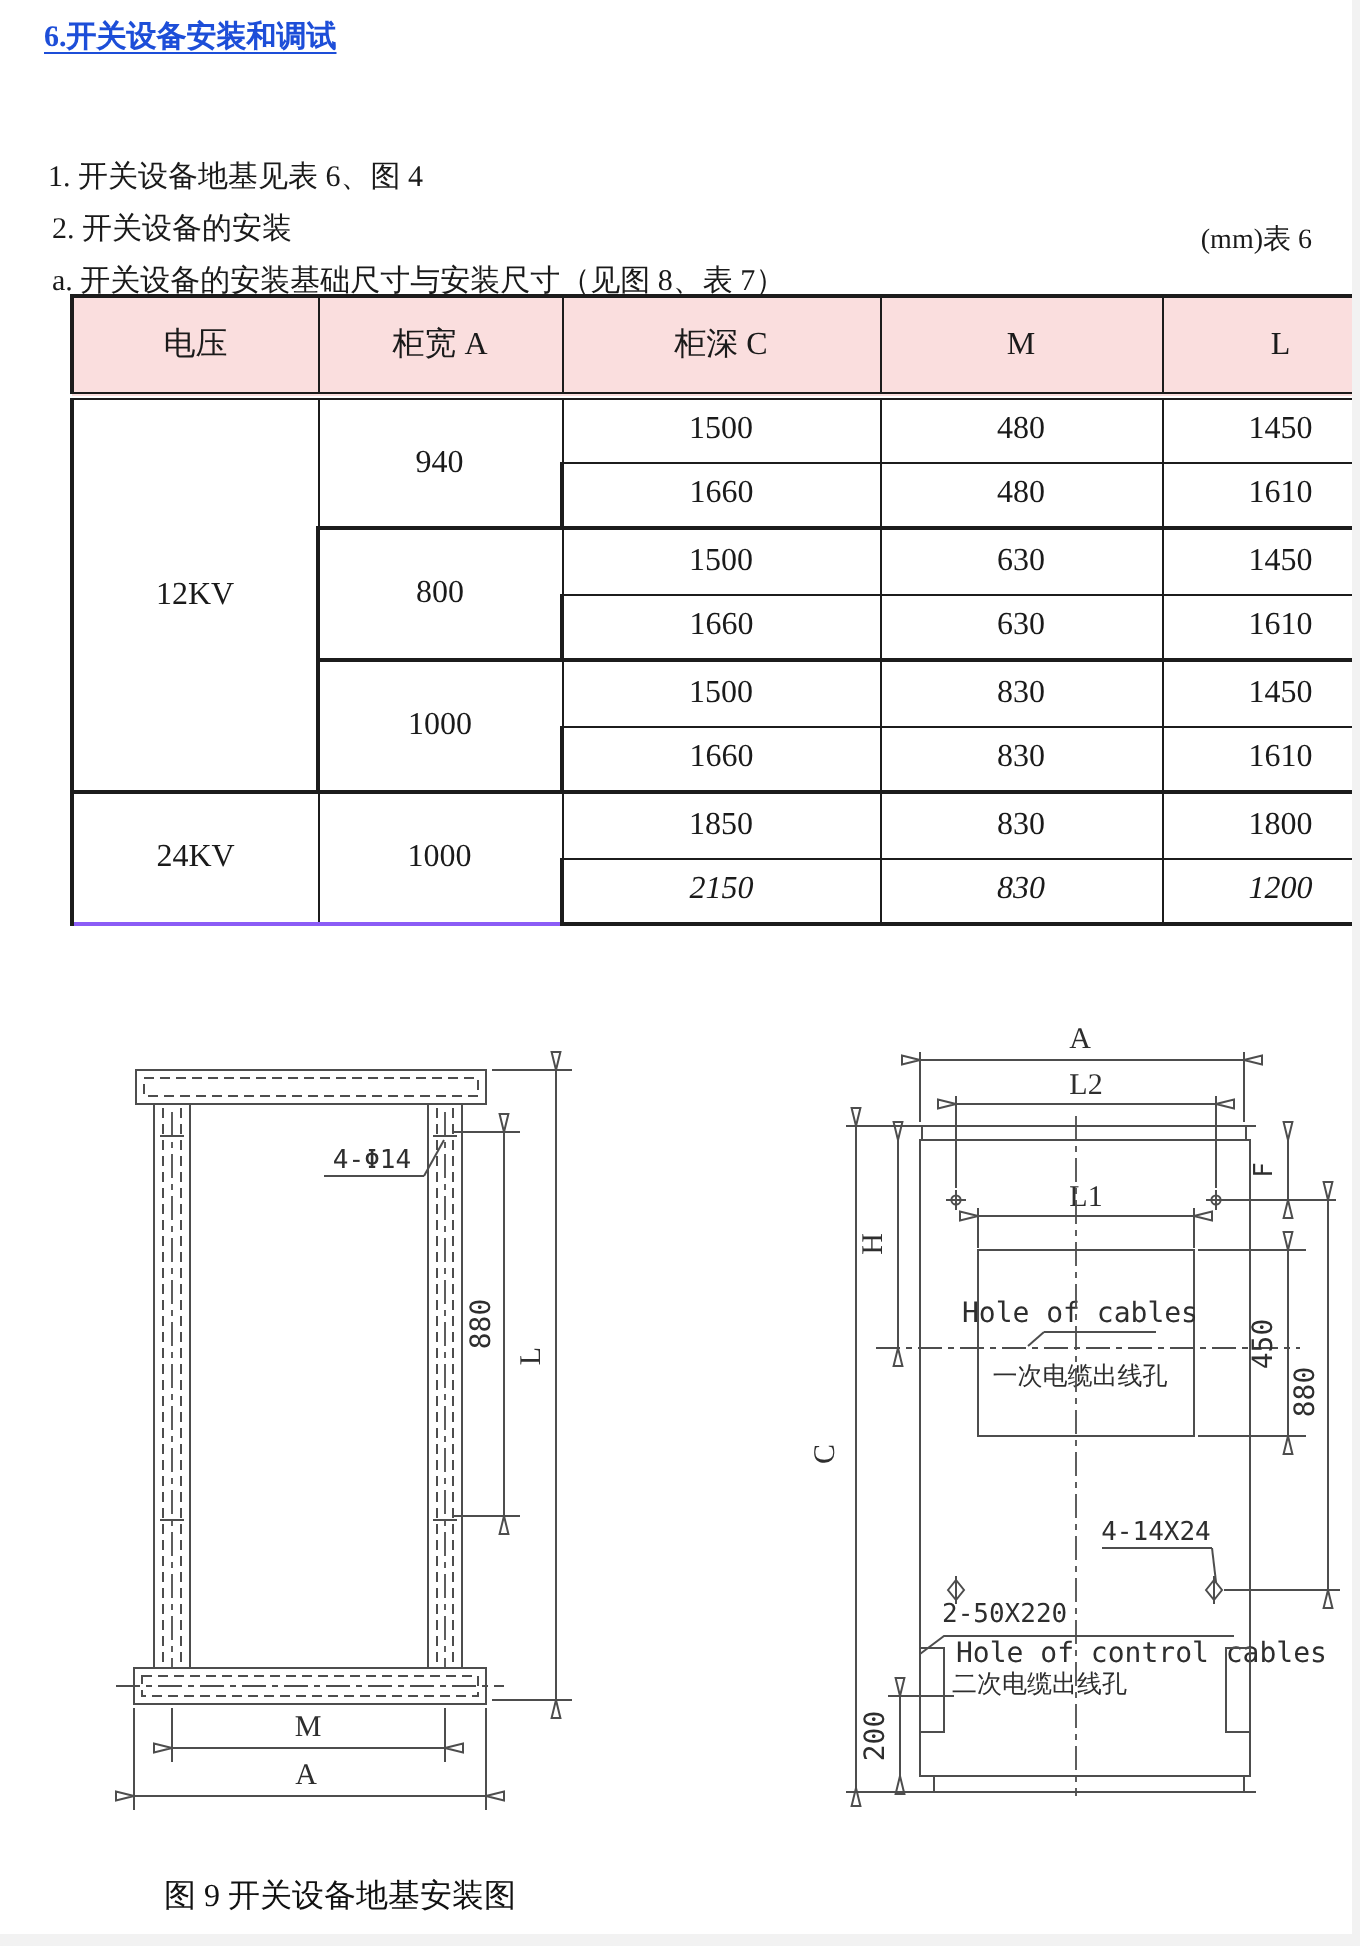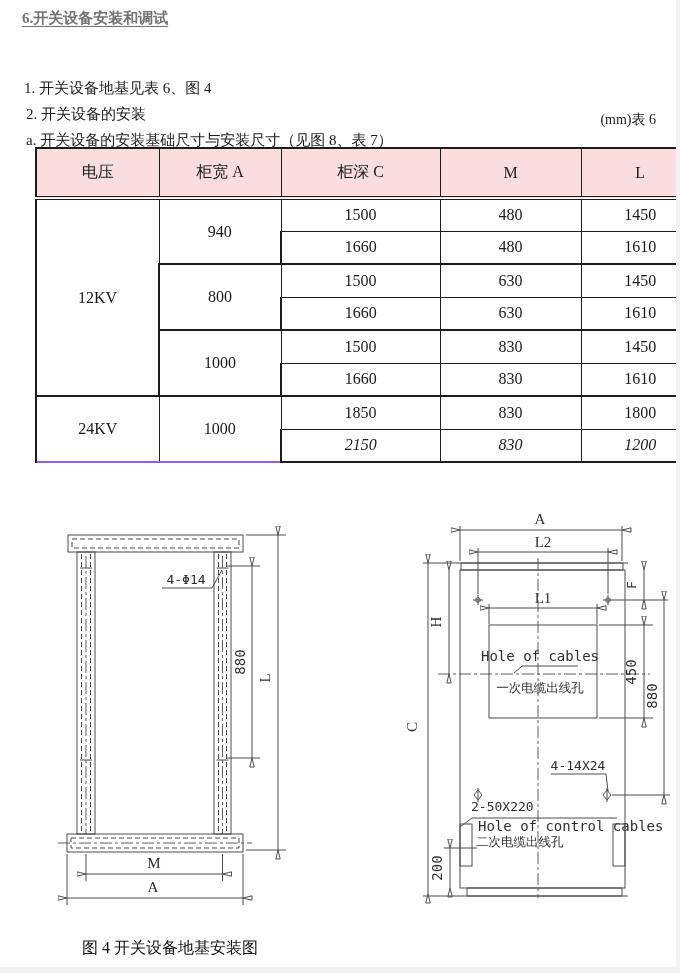--- a/index.html
+++ b/index.html
@@ -3,21 +3,21 @@
 <meta charset="utf-8">
 <style>
   html,body{margin:0;padding:0;background:#ffffff;}
   #page{
     position:relative;width:680px;height:973px;background:#ffffff;
     font-family:"Liberation Serif",serif;color:#1a1a1a;overflow:hidden;
     border-right:4px solid #f2f2f2;border-bottom:6px solid #f2f2f2;box-sizing:border-box;
   }
   .abs{position:absolute;}
   .title{
-    left:22px;top:9px;font-size:15px;font-weight:bold;color:#737373;
+    left:22px;top:9px;font-size:15px;font-weight:bold;color:#1d4ed8;
     text-decoration:underline;text-underline-offset:3px;
   }
   .iline{font-size:15px;color:#1a1a1a;margin-top:43px;}
   .l1{left:24px;top:36px;} .l2{left:26px;top:62px;} .l3{left:26px;top:88px;}
   .note{top:111px;left:8px;width:648px;text-align:right;font-size:14px;}
 
   table.spec{
     position:absolute;left:8px;top:147px;width:664px;
     border-collapse:collapse;table-layout:fixed;
     font-size:16px;text-align:center;
@@ -308,15 +308,15 @@
       </g>
 
       <g>
         <line x1="444" y1="848" x2="477" y2="848"></line>
         <line x1="450" y1="848" x2="450" y2="888" marker-start="url(#arw)" marker-end="url(#arw)"></line>
         <text class="dim" transform="rotate(-90 442 868)" x="442" y="868" text-anchor="middle">200</text>
       </g>
     </g>
   </svg>
 
-  <div class="abs caption cap4">图 4  开关设备地基安装图</div>
+  <div class="abs caption cap4">图 9  开关设备地基安装图</div>
 
 </div>
 
 </body></html>

